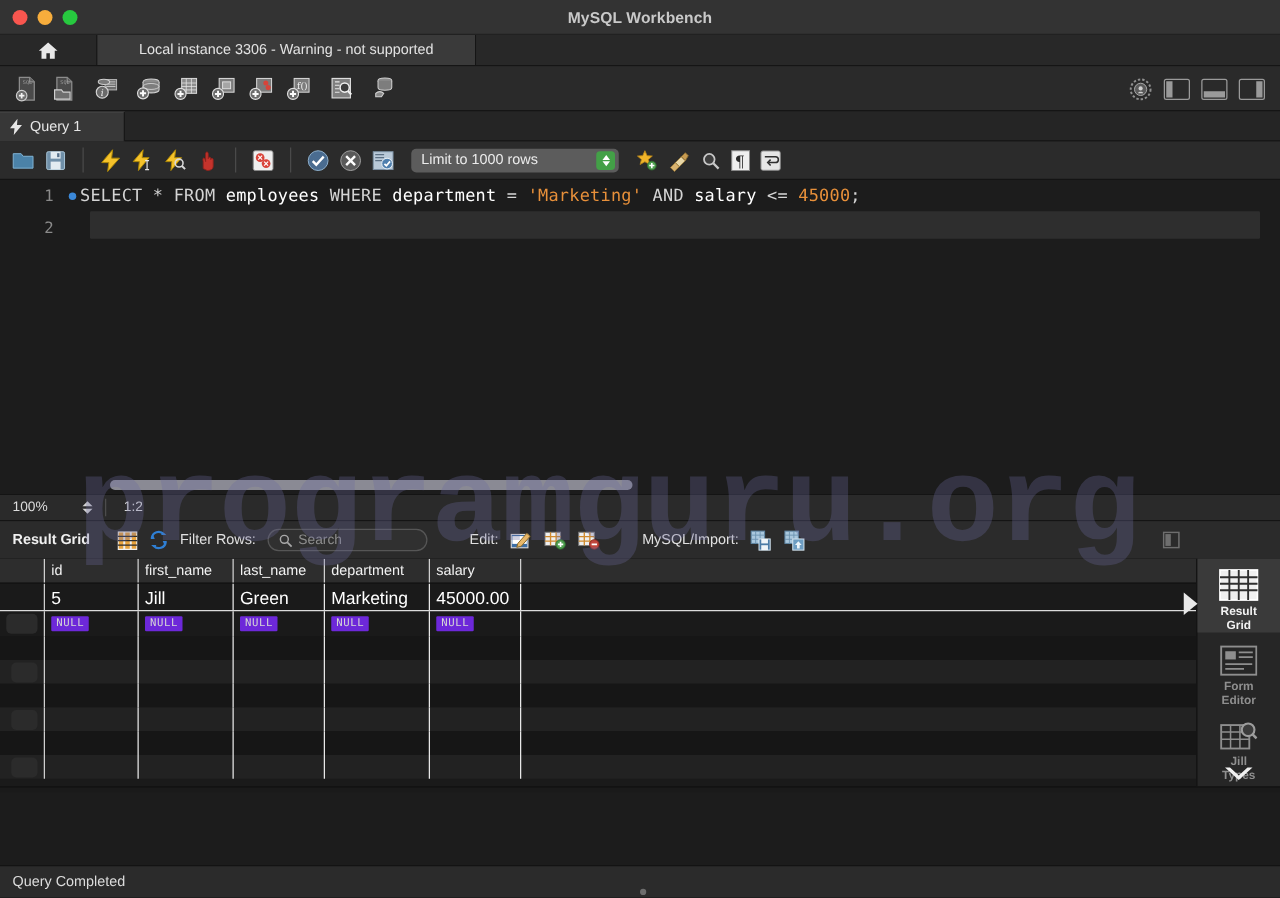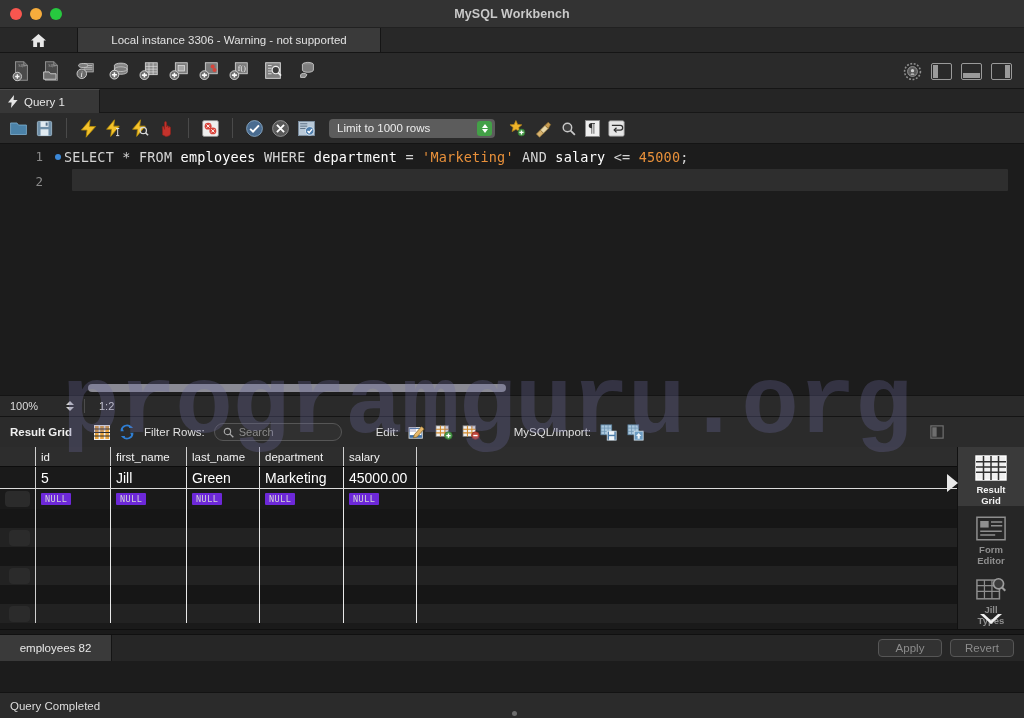--- a/index.html
+++ b/index.html
@@ -644,27 +644,19 @@
 
       <div class="side-chevron">
         <svg width="26" height="16" viewBox="0 0 26 16">
           <path d="M2 3 L13 13 L24 3 L20 3 L13 9.4 L6 3 Z" fill="#f0f0f0"></path>
         </svg>
       </div>
     </div>
   </div>
 
   <div class="divider-row"></div>
-  <div class="bottomtabs">
-    <div class="btab">employees 82</div>
-    <div class="btab-rest"></div>
-    <div class="bottom-actions">
-      <div class="btn-small">Apply</div>
-      <div class="btn-small">Revert</div>
-    </div>
-  </div>
 
   <div class="statusbar">
     <span>Query Completed</span>
     <span class="status-dot"></span>
   </div>
 
 </div>
 
 </body></html>

